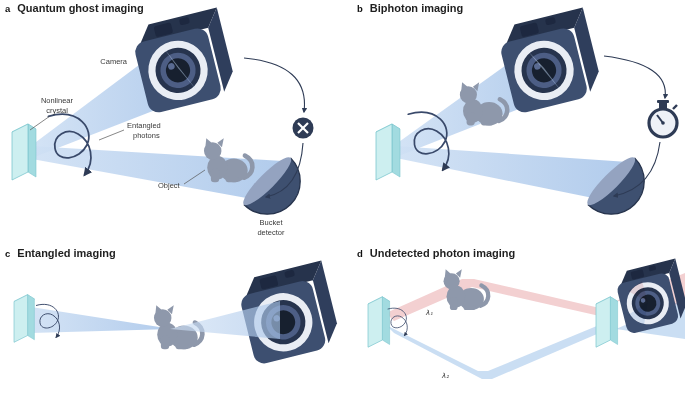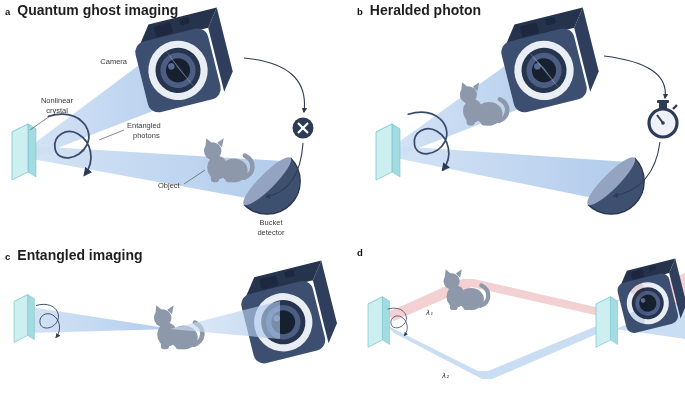--- a/index.html
+++ b/index.html
@@ -6,21 +6,21 @@
   .figure {
     position:relative; width:685px; height:403px; background:#ffffff;
     font-family:"Liberation Sans", sans-serif; overflow:hidden;
   }
   .panel { position:absolute; }
   .panel-title {
     position:absolute; top:2px; left:5px; z-index:2;
     display:flex; gap:7px; align-items:baseline; white-space:nowrap;
   }
   .panel-letter { font-weight:bold; font-size:9.5px; color:#111; }
-  .panel-heading { font-weight:bold; font-size:14px; color:#1f1f1f; }
+  .panel-heading { font-weight:bold; font-size:11px; color:#1f1f1f; }
   svg.scene { position:absolute; left:0; top:0; }
   .lbl { font-family:"Liberation Sans","DejaVu Sans",sans-serif; font-size:7.5px; fill:#3a3a3a; }
   .lam { font-family:"DejaVu Sans",sans-serif; font-size:7px; font-style:italic; fill:#3a3a3a; }
   .leader { stroke:#555; stroke-width:0.7; }
   .flow { stroke:#2e3b55; stroke-width:1.1; fill:none; }
   .spiral-path { stroke:#39496a; stroke-width:1.6; fill:none; stroke-linecap:round; }
   .blend { mix-blend-mode:multiply; }
 </style>
 </head>
 <body>
@@ -129,21 +129,21 @@
       <text class="lbl" x="133" y="138">photons</text>
       <text class="lbl" x="158" y="188">Object</text>
       <text class="lbl" x="271" y="225" text-anchor="middle">Bucket</text>
       <text class="lbl" x="271" y="235" text-anchor="middle">detector</text>
     </svg>
   </div>
 
   <div class="panel" style="left:352px;top:0;width:333px;height:242px">
     <div class="panel-title">
       <span class="panel-letter">b</span>
-      <span class="panel-heading">Heralded photon</span>
+      <span class="panel-heading">Biphoton imaging</span>
     </div>
     <svg class="scene" width="333" height="242" viewBox="0 0 333 242">
       <polygon points="44,144 175,50 210,92 44,157" fill="url(#beamBlue)" opacity="0.9"></polygon>
       <polygon points="44,146 276,162 246,199 44,158" fill="url(#beamBlue)" opacity="0.9"></polygon>
       <use href="#sym-bucket" transform="translate(224,146) scale(1.1)"></use>
       <use href="#sym-cat" transform="translate(102,84) scale(0.9)"></use>
       <use href="#sym-camera" transform="translate(150,8) scale(1.1)"></use>
       <polygon points="175,50 210,92 192,68" fill="url(#beamBlue)" opacity="0.5"></polygon>
       <use href="#sym-crystal" transform="translate(24,122)"></use>
       <use href="#sym-spiral" transform="translate(52,110) scale(1.05)"></use>
@@ -164,20 +164,21 @@
       <use href="#sym-camera" transform="translate(242,16) scale(1.08)"></use>
       <polygon points="170,84 280,56 280,94" fill="url(#beamBlue)" opacity="0.65"></polygon>
       <use href="#sym-crystal" transform="translate(14,48) scale(0.85)"></use>
       <use href="#sym-spiral" transform="translate(34,58) scale(0.6)"></use>
     </svg>
   </div>
 
   <div class="panel" style="left:352px;top:245px;width:333px;height:158px">
     <div class="panel-title">
       <span class="panel-letter">d</span>
+      <span class="panel-heading">Undetected photon imaging</span>
     </div>
     <svg class="scene" width="333" height="158" viewBox="0 0 333 158">
       <polygon class="blend" points="34,80 126,126 136,126 252,78 252,86 140,134 130,134 42,88" fill="#bdd6f0" opacity="0.8"></polygon>
       <polygon class="blend" points="34,68 110,34 122,34 252,64 252,72 120,42 42,76" fill="#f0c4c6" opacity="0.8"></polygon>
       <polygon class="blend" points="264,84 333,54 333,94" fill="#bdd6f0" opacity="0.8"></polygon>
       <polygon class="blend" points="264,56 333,28 333,60" fill="#f0c4c6" opacity="0.8"></polygon>
       <use href="#sym-crystal" transform="translate(16,50) scale(0.9)"></use>
       <use href="#sym-spiral" transform="translate(34,62) scale(0.5)"></use>
       <use href="#sym-cat" transform="translate(86,26) scale(0.85)"></use>
       <use href="#sym-crystal" transform="translate(244,50) scale(0.9)"></use>

